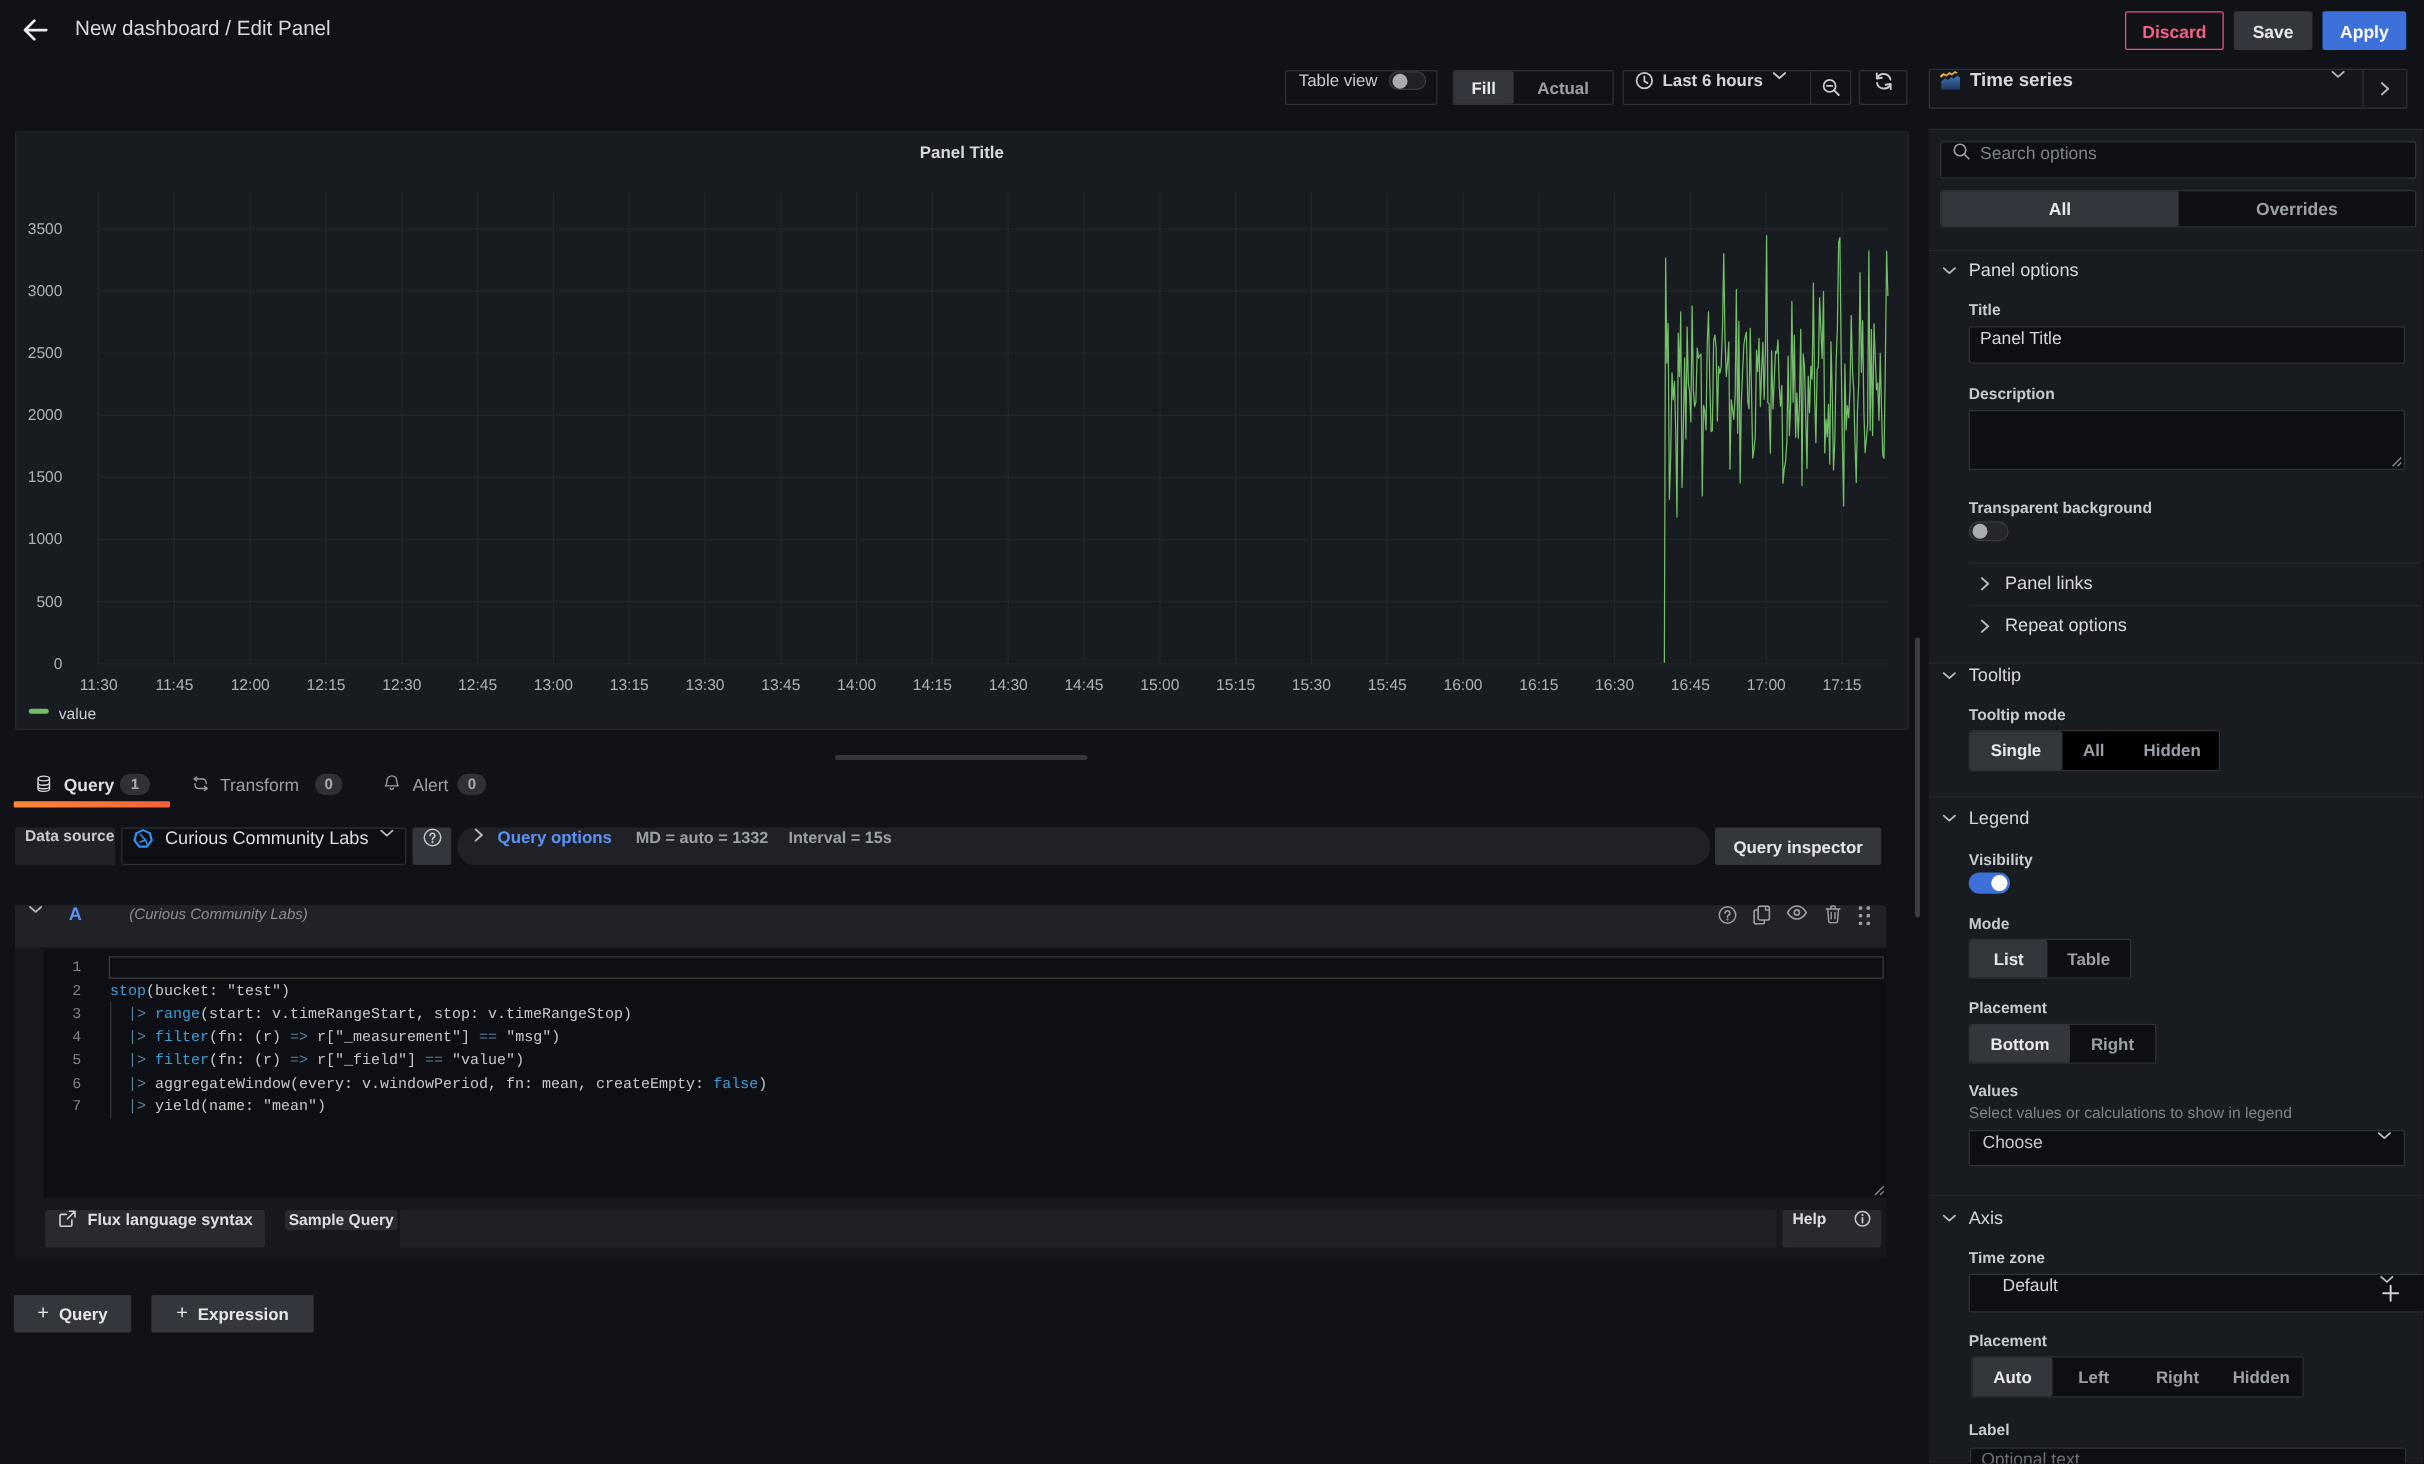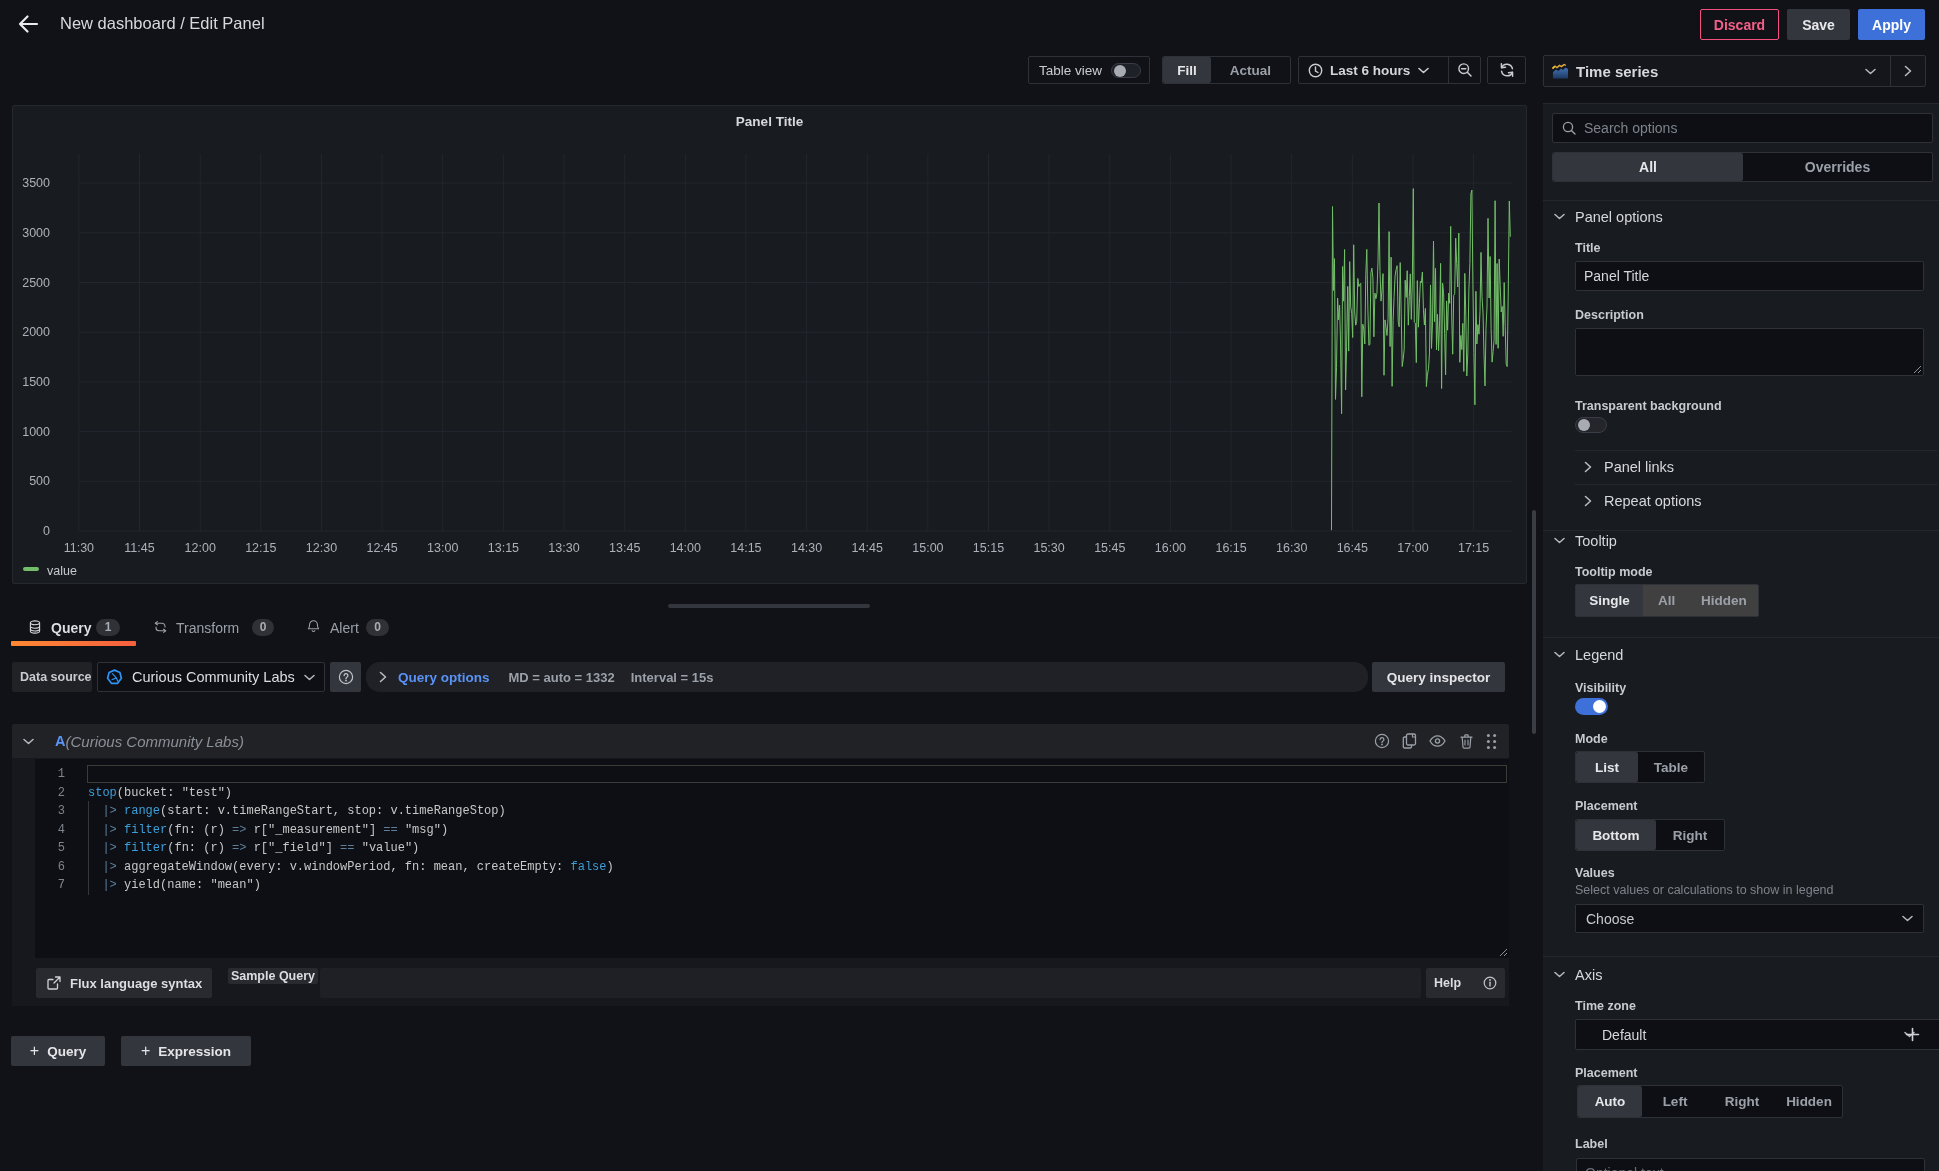--- a/index.html
+++ b/index.html
@@ -4,21 +4,21 @@
 <style>
 *{box-sizing:border-box;margin:0;padding:0}
 html,body{background:#111217;font-family:"Liberation Sans",sans-serif}
 #app{position:relative;width:1939px;height:1171px;overflow:hidden;background:#111217;color:#ccccdc}
 .a{position:absolute}
 .bd{border:1px solid #2e3138;border-radius:2px}
 .inp{background:#0d0f14;border:1px solid #2e3138;border-radius:2px}
 .btn{border-radius:2px;display:flex;align-items:center;justify-content:center;font-size:14px;font-weight:700}
 .lbl{font-size:12.5px;font-weight:700;color:#c8cad1}
 .hdr{font-size:14.5px;font-weight:400;color:#d7d8dd}
-.flex{display:flex;align-items:center}
+.flex{display:flex;}
 .seg{display:flex;align-items:center;justify-content:center;font-size:13.5px;height:100%}
 .segon{background:#34363d;color:#e6e7ea;font-weight:700;border-radius:2px}
 .segoff{color:#9ba0a8;font-weight:700}
 svg{display:block}
 </style>
 </head>
 <body>
 <div id="app">
 
 <svg class="a" style="left:17px;top:13px" width="23" height="22" viewBox="0 0 23 22">
@@ -197,21 +197,21 @@
   <span style="margin-left:19px;font-size:13px;font-weight:700;color:#9ba0a8">MD = auto = 1332</span>
   <span style="margin-left:16px;font-size:13px;font-weight:700;color:#9ba0a8">Interval = 15s</span>
 </div>
 <div class="a btn" style="left:1372px;top:662px;width:133px;height:30px;background:#34363d;color:#e4e5e9;font-size:13.5px">Query inspector</div>
 
 <div class="a flex" style="left:12px;top:724px;width:1497px;height:34px;background:#202226;border-radius:2px 2px 0 0">
   <svg style="margin-left:11px" width="11" height="7" viewBox="0 0 11 7">
         <path d="M1 1.5 L5.5 5.5 L10 1.5" stroke="#b7bac0" stroke-width="1.5" fill="none" stroke-linecap="round" stroke-linejoin="round"></path>
       </svg>
   <span style="margin-left:21px;font-size:14.5px;font-weight:700;color:#5a93f5">A</span>
-  <span style="font-size:15px;font-style:italic;color:#8b8f97">(Curious Community Labs)</span>
+  <span style="margin-left:38px;font-size:12px;font-style:italic;color:#8b8f97">(Curious Community Labs)</span>
   <g></g>
   <span style="margin-left:auto"></span>
   <svg style="margin-right:12px" width="16" height="16" viewBox="0 0 16 16">
         <circle cx="8" cy="8" r="6.6" stroke="#9ba0a8" stroke-width="1.2" fill="none"></circle>
         <path d="M6.1 6.5 a1.9 1.9 0 1 1 2.7 1.75 c-0.55 0.25-0.8 0.6-0.8 1.15 v0.35" stroke="#9ba0a8" stroke-width="1.3" fill="none" stroke-linecap="round"></path>
         <circle cx="8" cy="11.6" r="0.9" fill="#9ba0a8"></circle>
       </svg>
   <svg style="margin-right:12px" width="15" height="16" viewBox="0 0 15 16">
         <rect x="4.5" y="1" width="9" height="11" rx="1.5" stroke="#9ba0a8" stroke-width="1.3" fill="none"></rect>
         <path d="M10.5 1 V4 H13.5" stroke="#9ba0a8" stroke-width="1.1" fill="none"></path>
@@ -342,21 +342,21 @@
 <svg class="a" style="left:1584px;top:495px" width="8" height="12" viewBox="0 0 8 12">
       <path d="M1.5 1.5 L6.5 6 L1.5 10.5" stroke="#b7bac0" stroke-width="1.6" fill="none" stroke-linecap="round" stroke-linejoin="round"></path>
     </svg>
 <div class="a hdr" style="left:1604px;top:493px">Repeat options</div>
 <div class="a" style="left:1543px;top:530px;width:396px;height:1px;background:#24272d"></div>
 <svg class="a" style="left:1554px;top:537px" width="11" height="7" viewBox="0 0 11 7">
       <path d="M1 1.5 L5.5 5.5 L10 1.5" stroke="#b7bac0" stroke-width="1.5" fill="none" stroke-linecap="round" stroke-linejoin="round"></path>
     </svg>
 <div class="a hdr" style="left:1575px;top:533px">Tooltip</div>
 <div class="a lbl" style="left:1575px;top:565px">Tooltip mode</div>
-<div class="a flex" style="left:1575px;top:584px;width:184px;height:33px;background:#404040;border:1px solid #2e3138;border-radius:2px">
+<div class="a flex" style="left:1575px;top:584px;width:201px;height:33px;background:#000000;border:1px solid #2e3138;border-radius:2px">
       <div class="seg segon" style="width:75px">Single</div>
       <div class="seg segoff" style="width:52px">All</div>
       <div class="seg segoff" style="width:76px">Hidden</div>
     </div>
 <div class="a" style="left:1543px;top:637px;width:396px;height:1px;background:#24272d"></div>
 <svg class="a" style="left:1554px;top:651px" width="11" height="7" viewBox="0 0 11 7">
       <path d="M1 1.5 L5.5 5.5 L10 1.5" stroke="#b7bac0" stroke-width="1.5" fill="none" stroke-linecap="round" stroke-linejoin="round"></path>
     </svg>
 <div class="a hdr" style="left:1575px;top:647px">Legend</div>
 <div class="a lbl" style="left:1575px;top:681px">Visibility</div>

